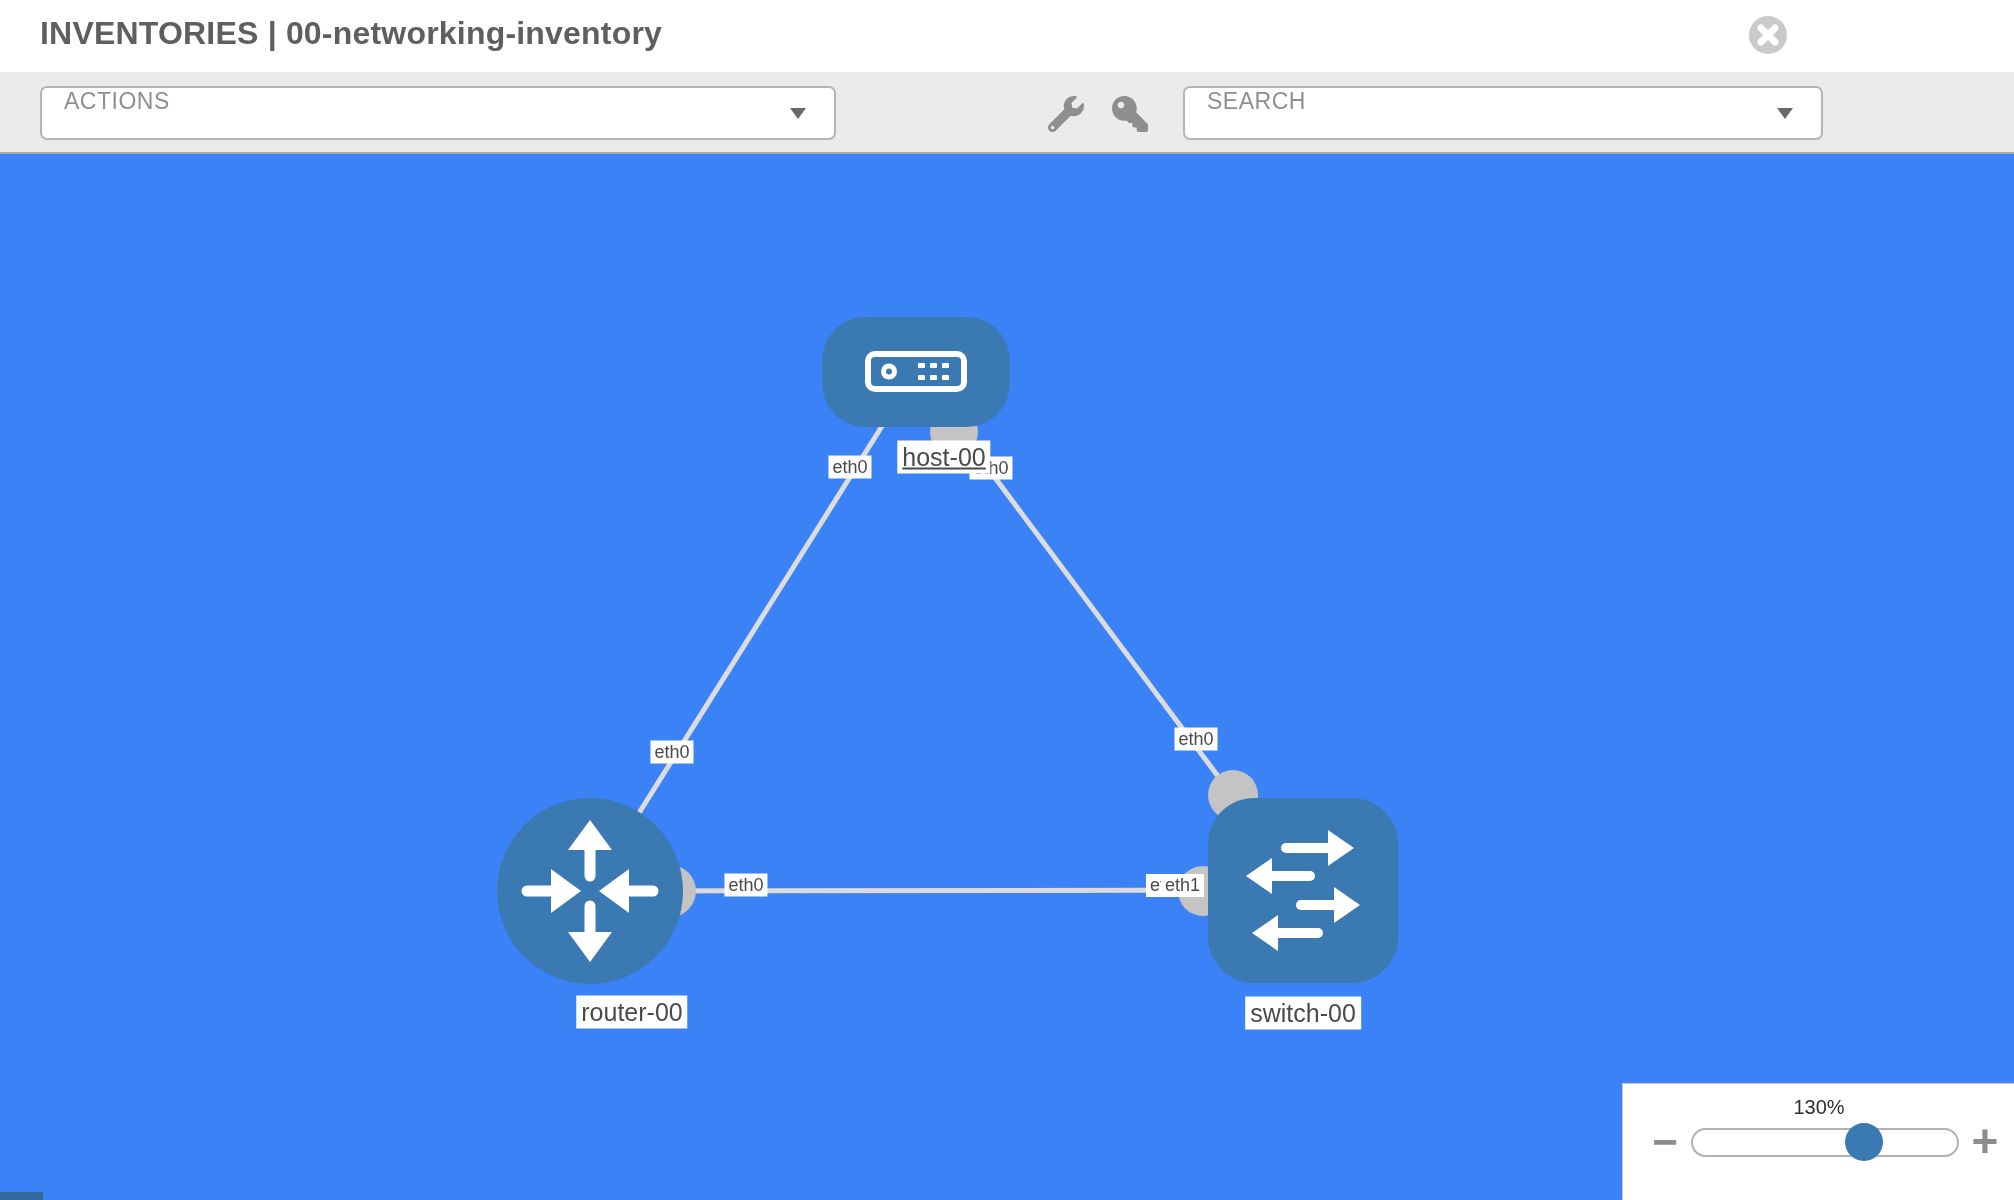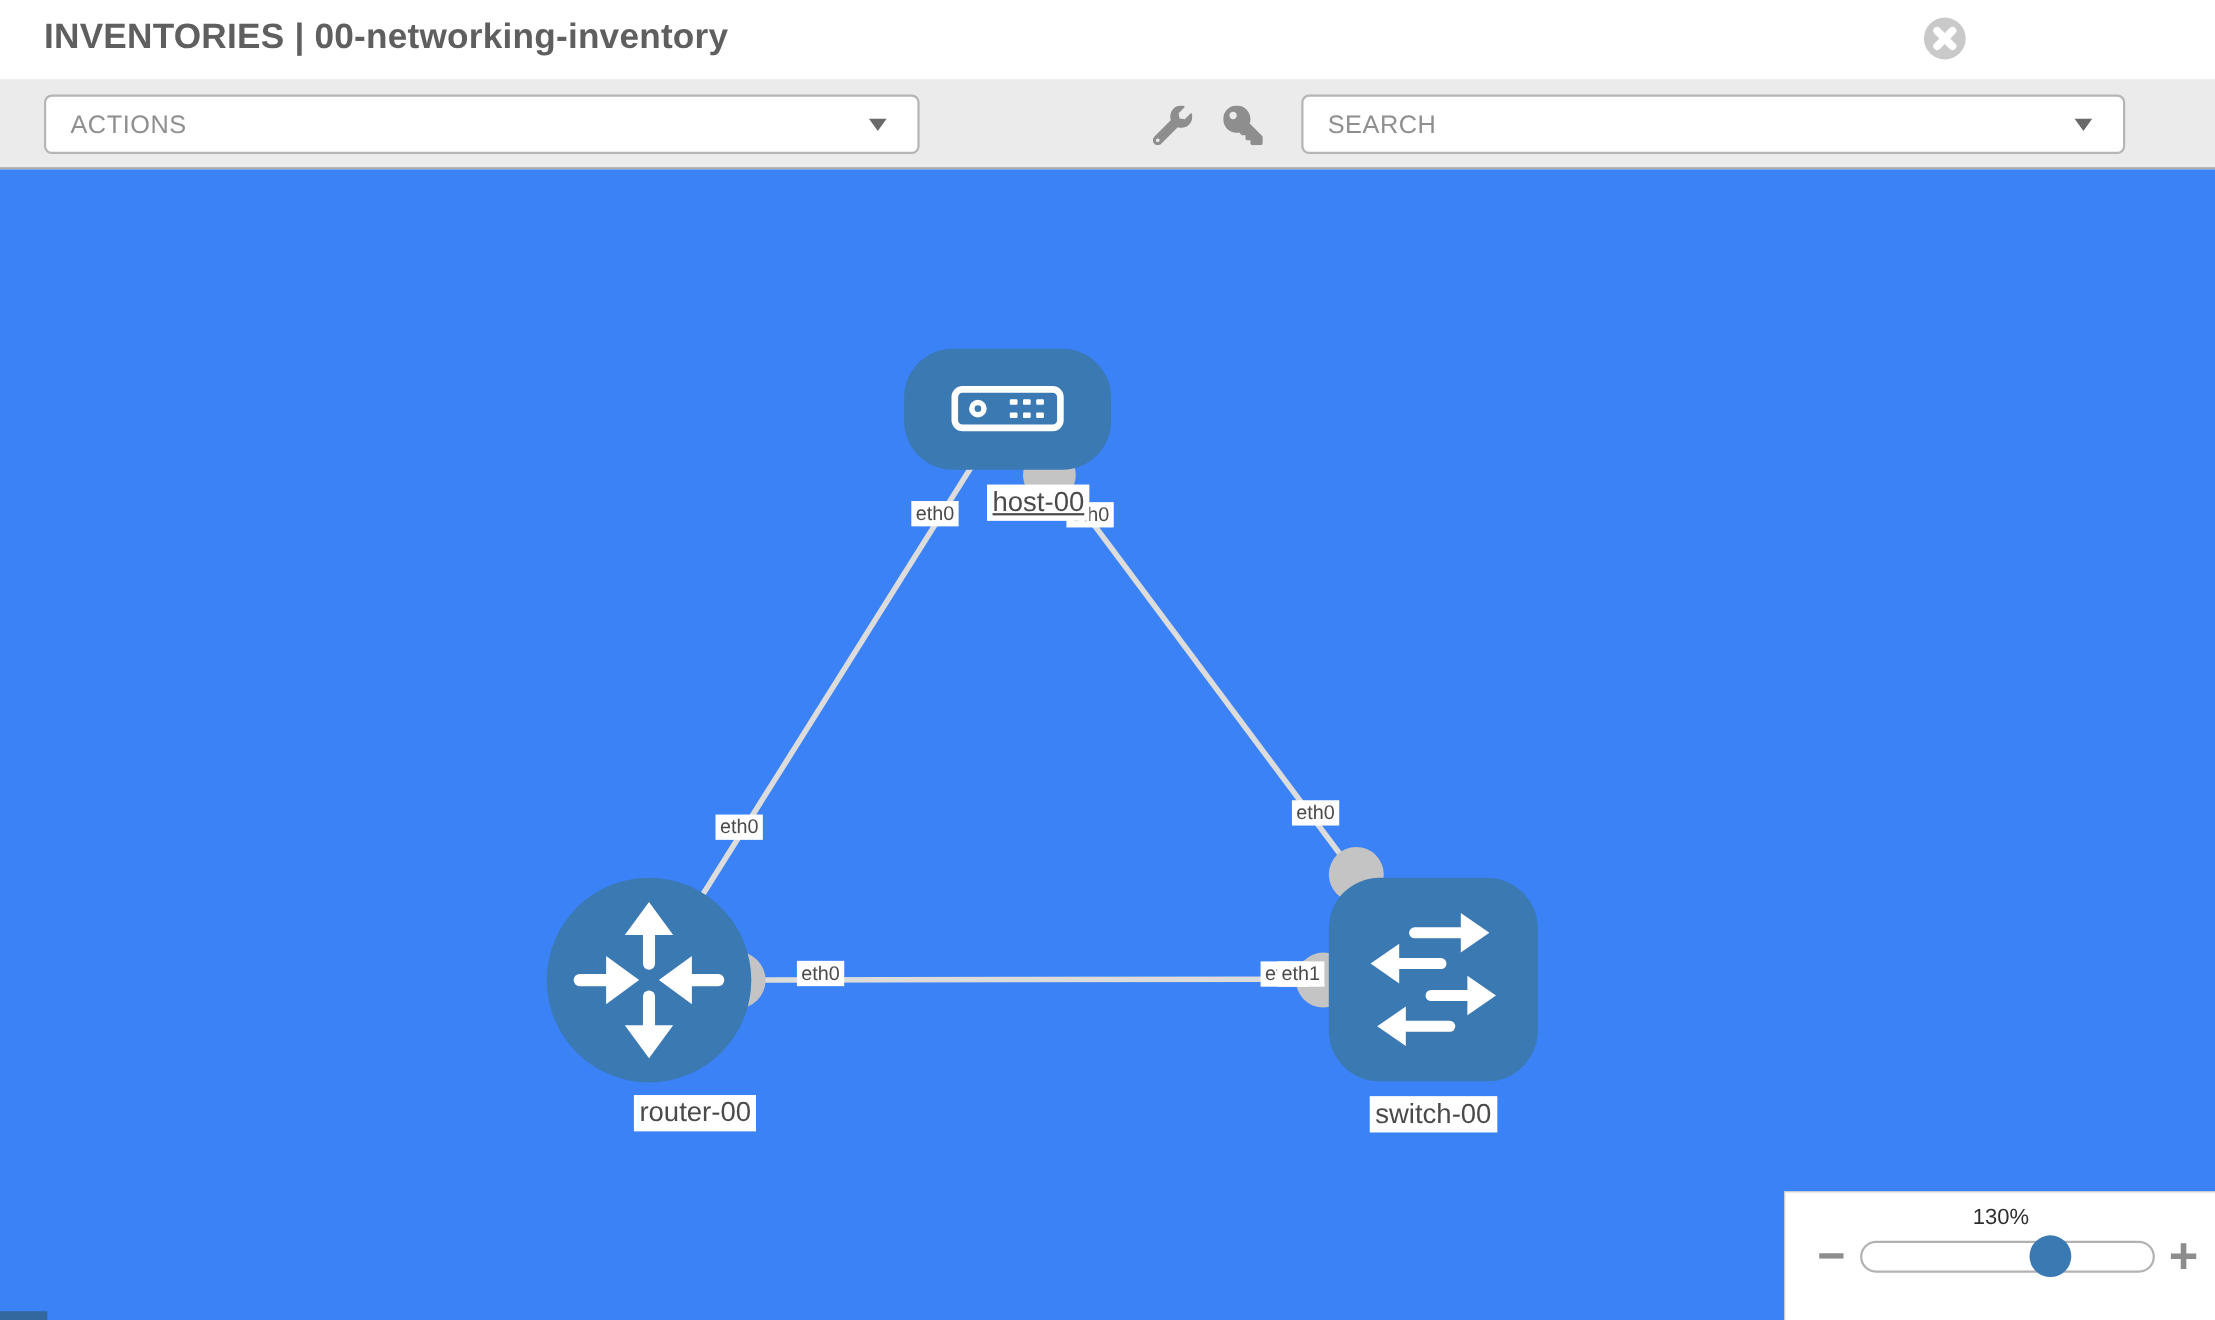--- a/index.html
+++ b/index.html
@@ -21,32 +21,32 @@
   .close-btn{position:absolute;right:28px;top:15px;width:40px;height:40px;cursor:pointer;}
 
   
   .toolbar{
     position:absolute;left:0;top:72px;width:2014px;height:82px;
     background:#ebebeb;border-bottom:2px solid #ababab;box-sizing:border-box;
   }
   .dropdown{
     position:absolute;top:14px;height:54px;background:#ffffff;
     border:2px solid #b5b5b5;border-radius:7px;box-sizing:border-box;
-    display:flex;align-items:center;cursor:pointer;
+    display:flex;cursor:pointer;
   }
   .dropdown .dd-label{
     margin-left:22px;font-size:23px;color:#8f8f8f;letter-spacing:.5px;
   }
   .dd-caret{
     position:absolute;right:28px;top:50%;margin-top:-5px;
     width:0;height:0;border-left:8px solid transparent;border-right:8px solid transparent;
     border-top:11px solid #696969;
   }
   .dd-actions{left:40px;width:796px;}
-  .dd-search{left:1183px;width:749px;}
+  .dd-search{left:1183px;width:640px;}
   .tool-icon{position:absolute;top:24px;width:36px;height:36px;cursor:pointer;}
   .tool-icon svg{width:100%;height:100%;}
   .icon-wrench{left:1048px;}
   .icon-key{left:1112px;}
 
   
   .canvas{
     position:absolute;left:0;top:154px;width:2014px;height:1046px;
     background:#3b82f6;overflow:hidden;
   }

